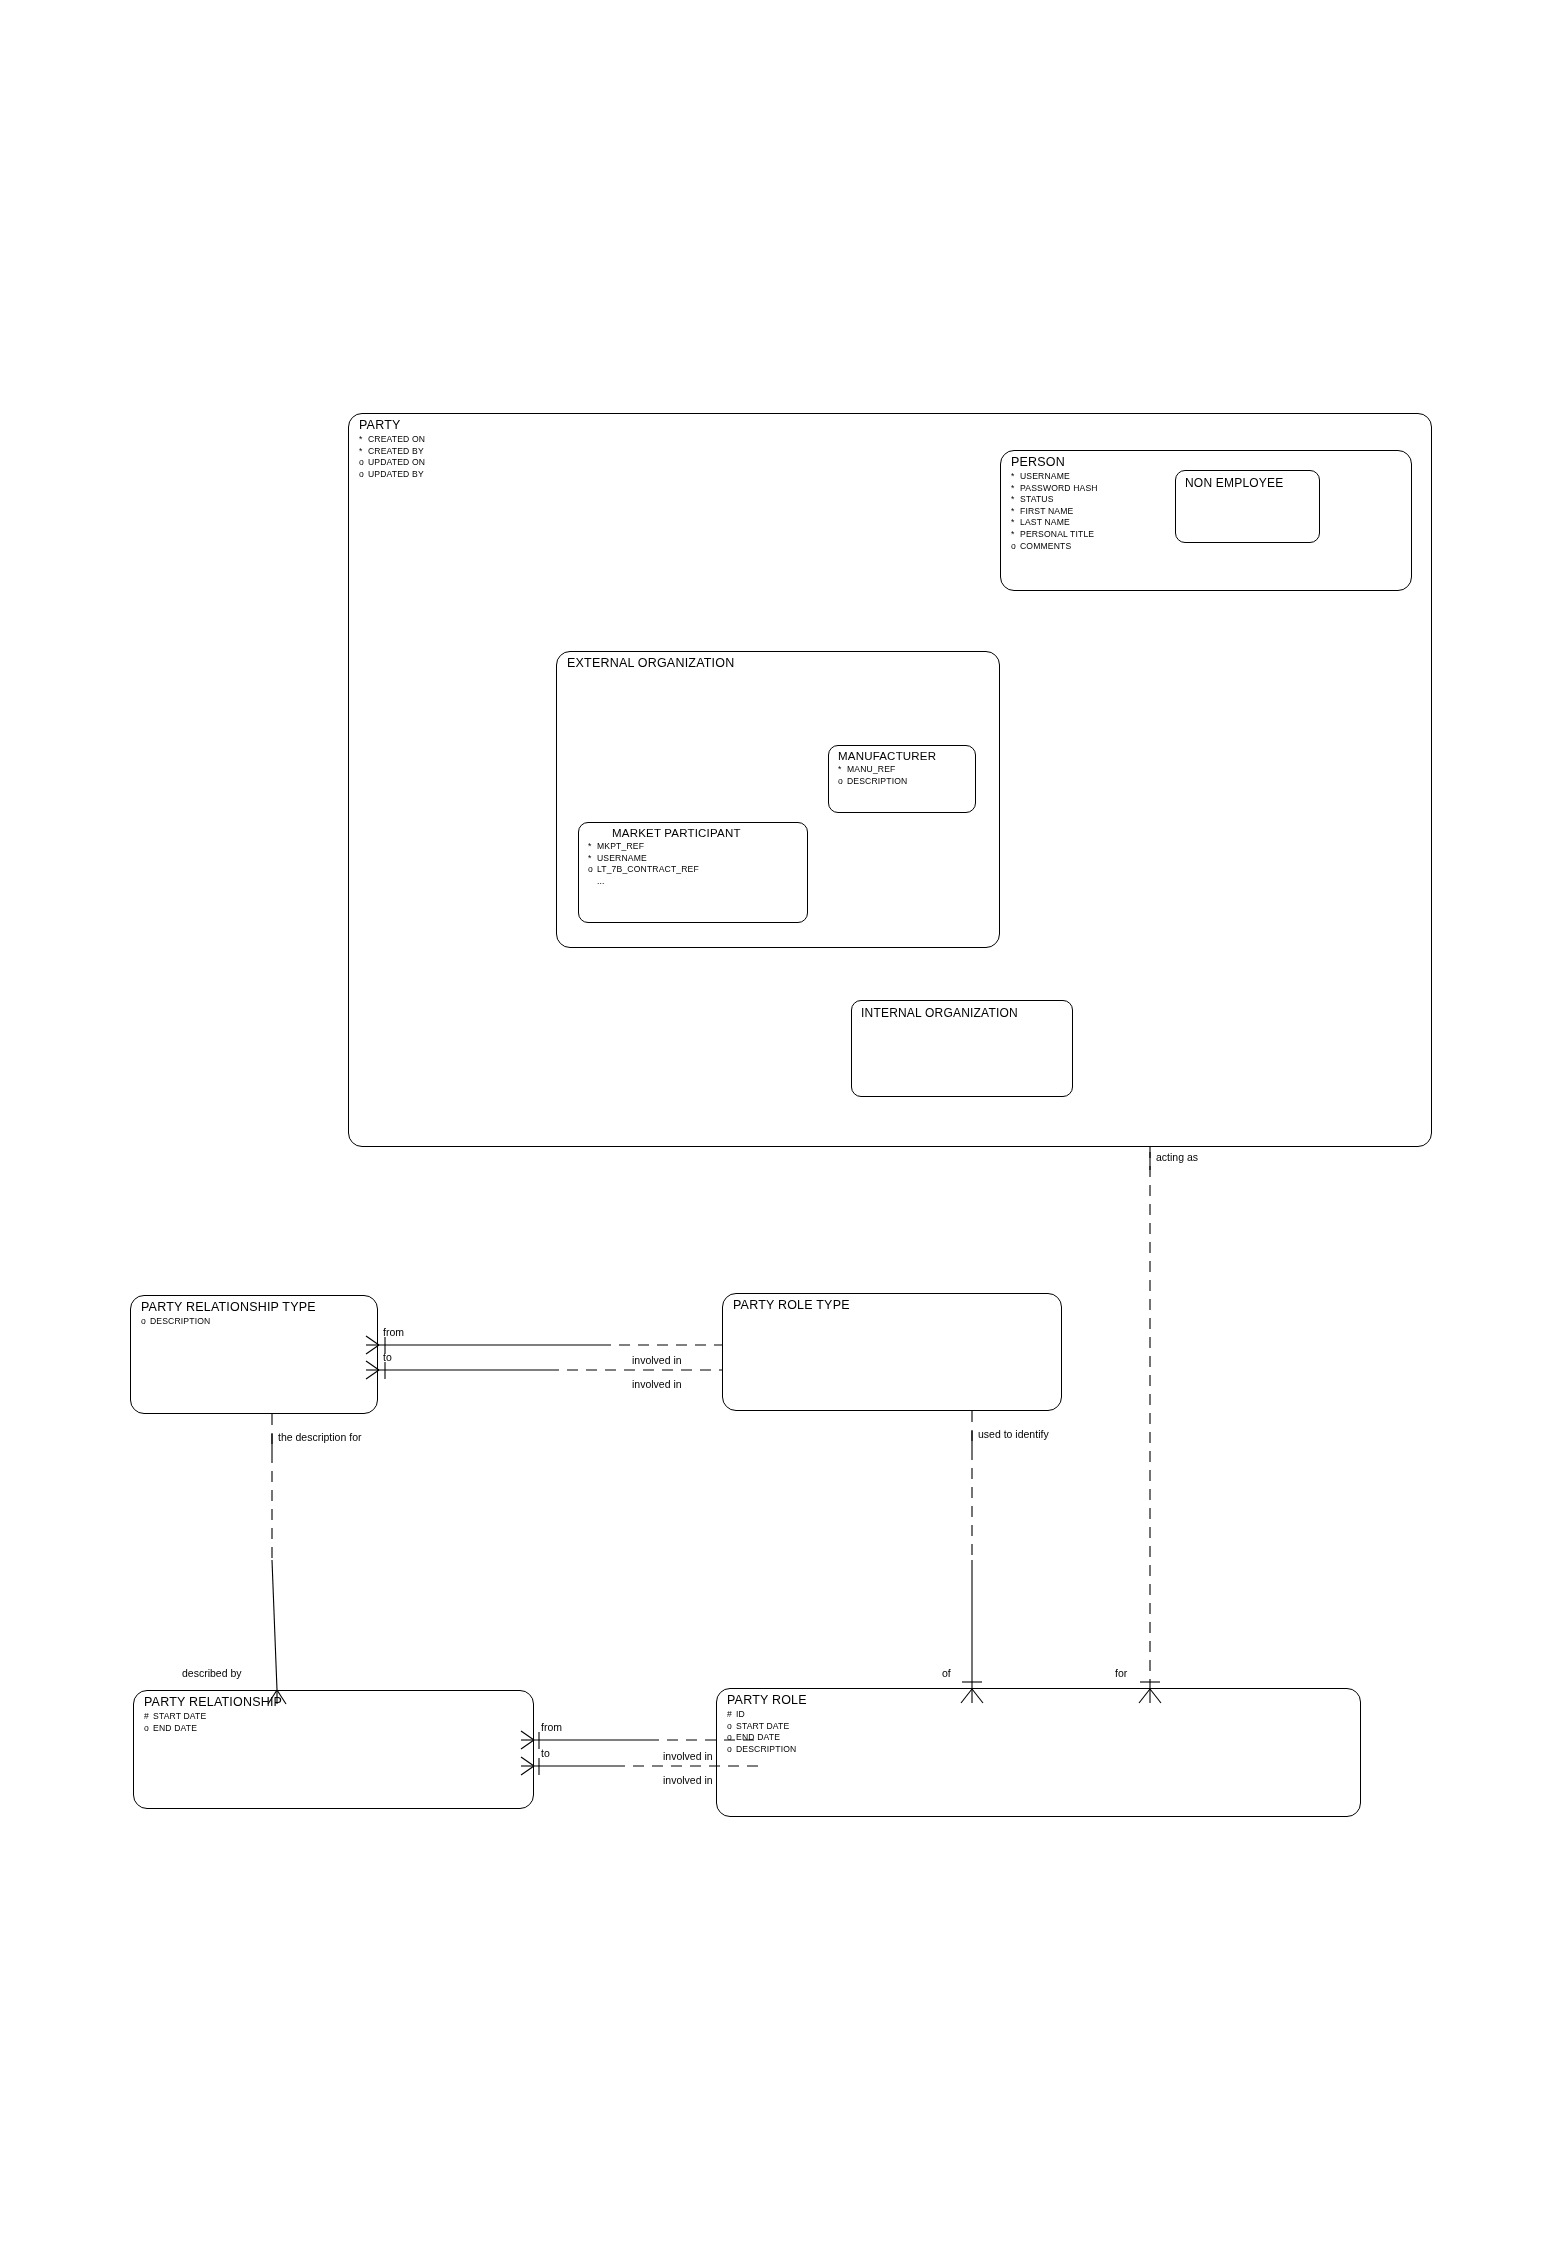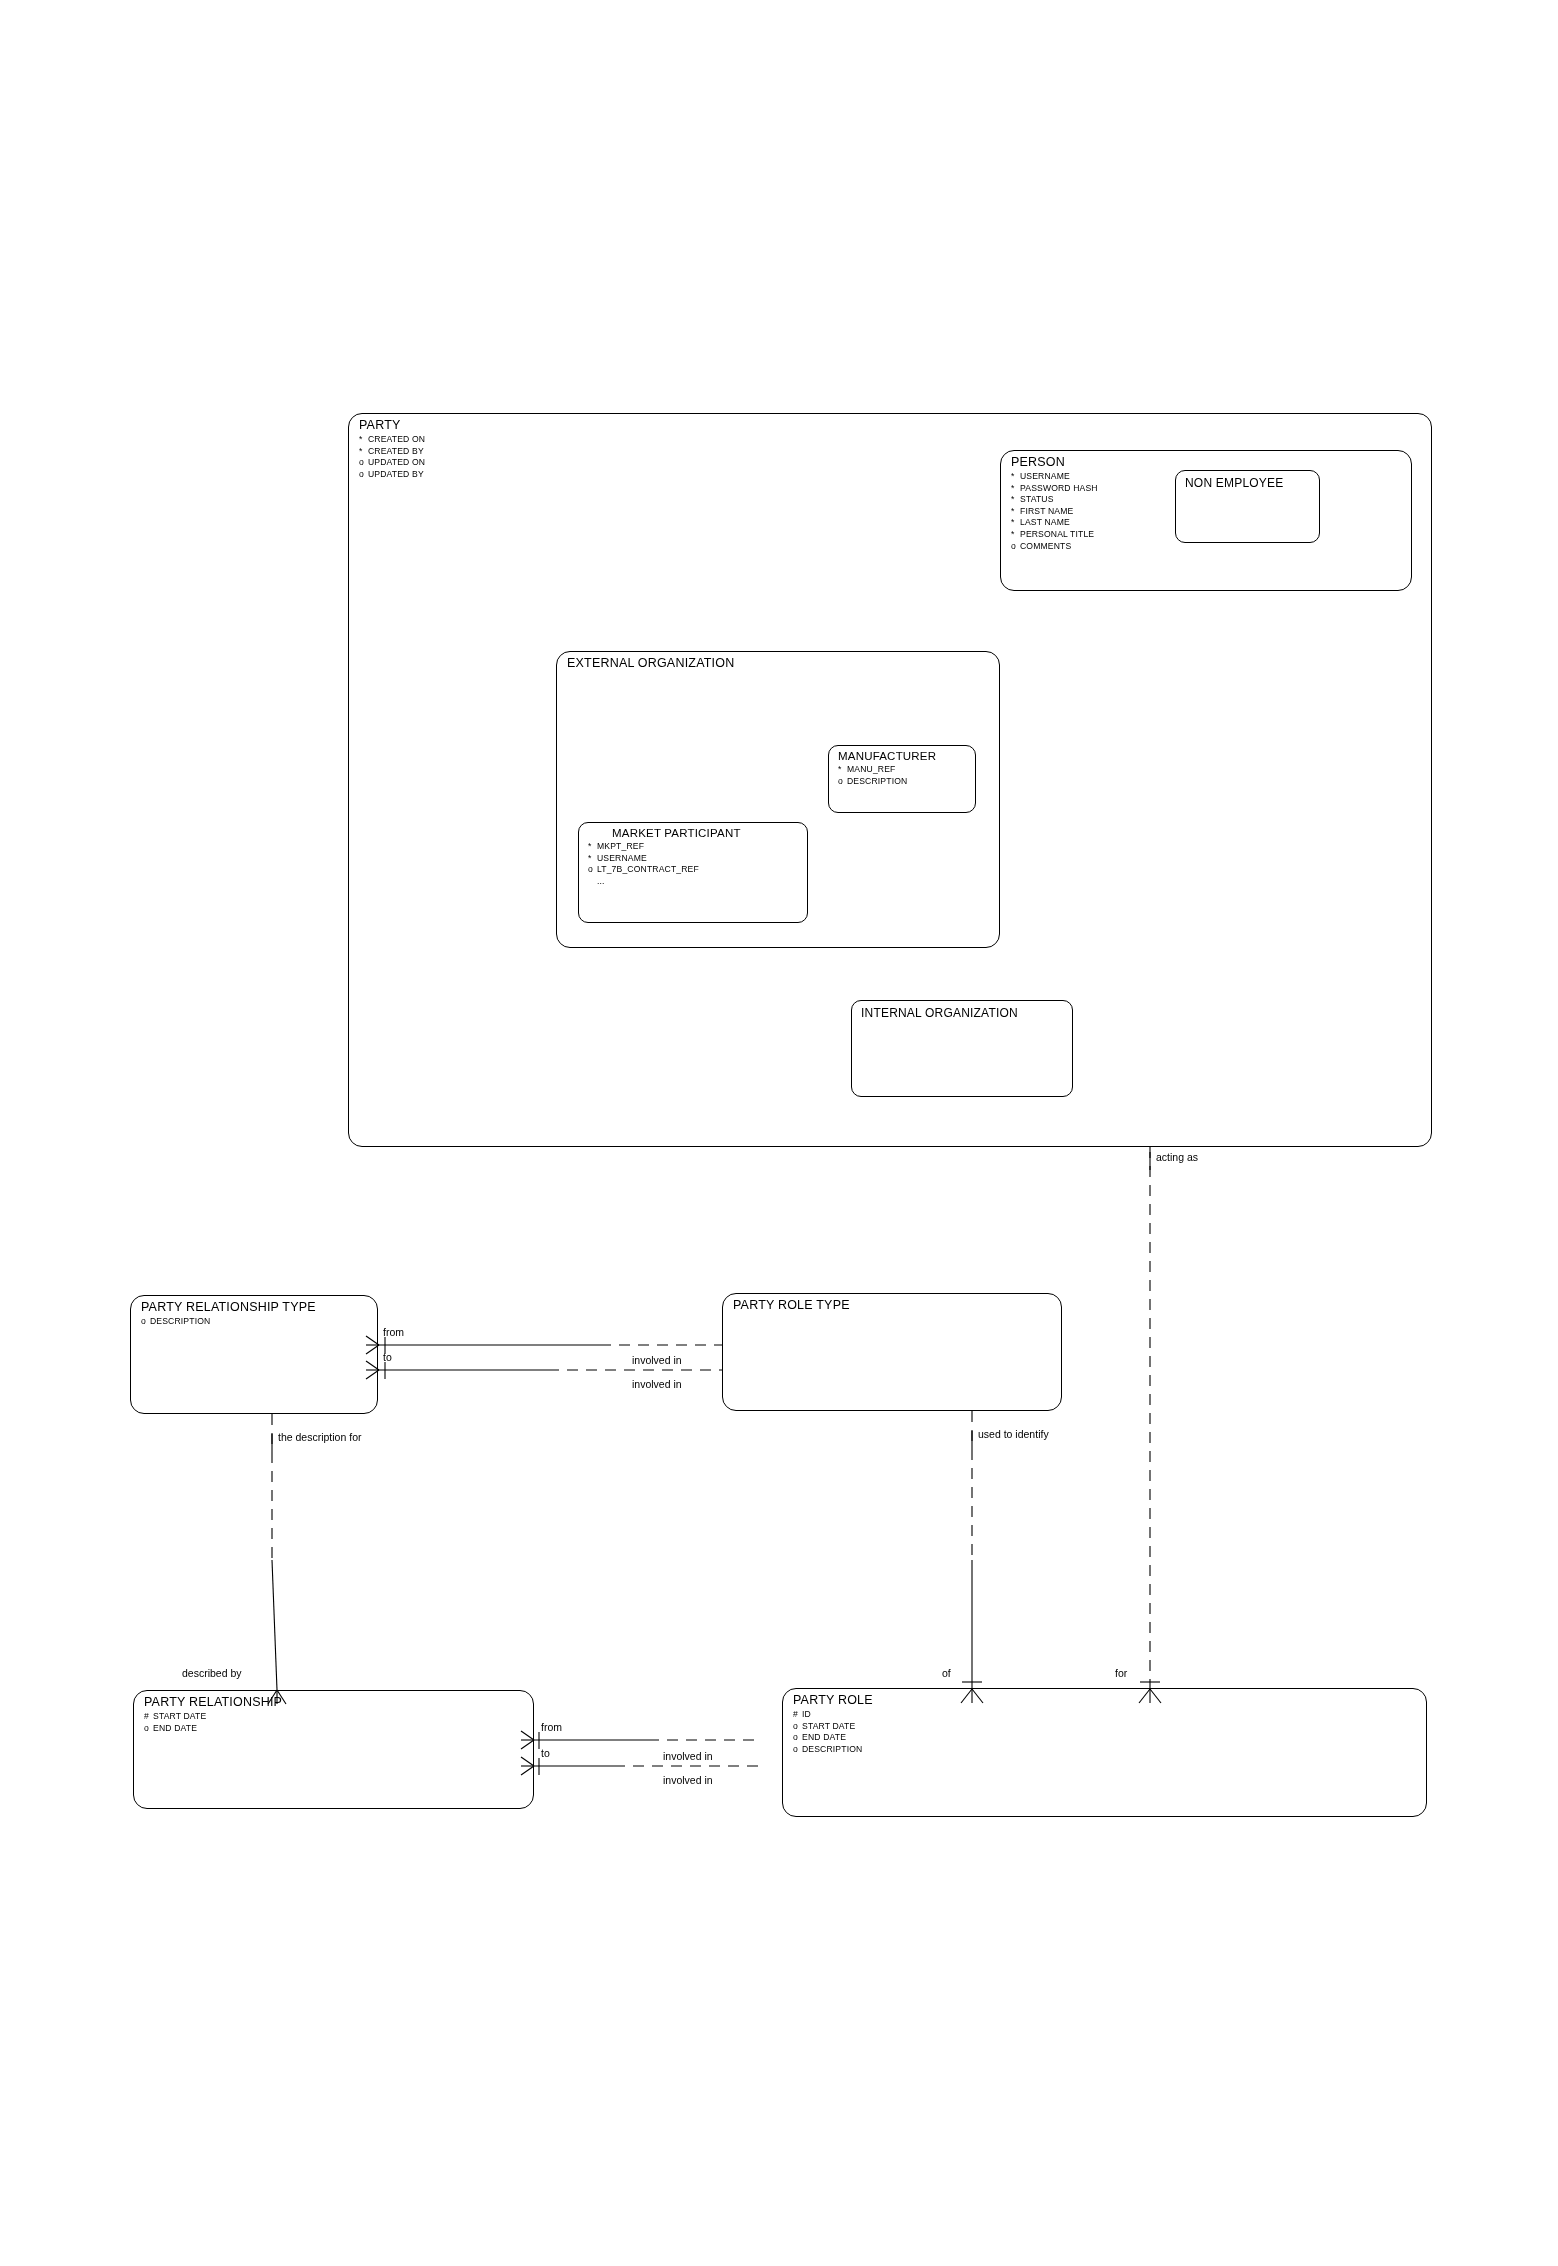--- a/index.html
+++ b/index.html
@@ -246,21 +246,21 @@
     <div class="attrs">
       <div class="attr">
         <span class="mark">#</span><span>START DATE</span>
       </div>
       <div class="attr">
         <span class="mark">o</span><span>END DATE</span>
       </div>
     </div>
   </div>
 
-  <div class="entity" style="left:782px; top:1688px; width:645px; height:129px;">
+  <div class="entity" style="left:716px; top:1688px; width:645px; height:129px;">
     <div class="ent-title">PARTY ROLE</div>
     <div class="attrs">
       <div class="attr">
         <span class="mark">#</span><span>ID</span>
       </div>
       <div class="attr">
         <span class="mark">o</span><span>START DATE</span>
       </div>
       <div class="attr">
         <span class="mark">o</span><span>END DATE</span>

